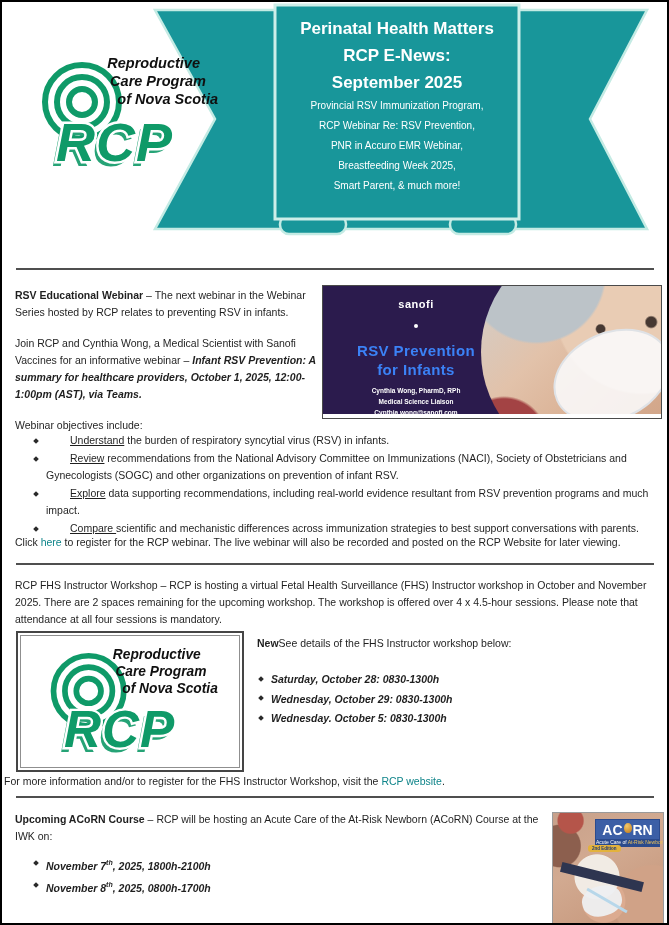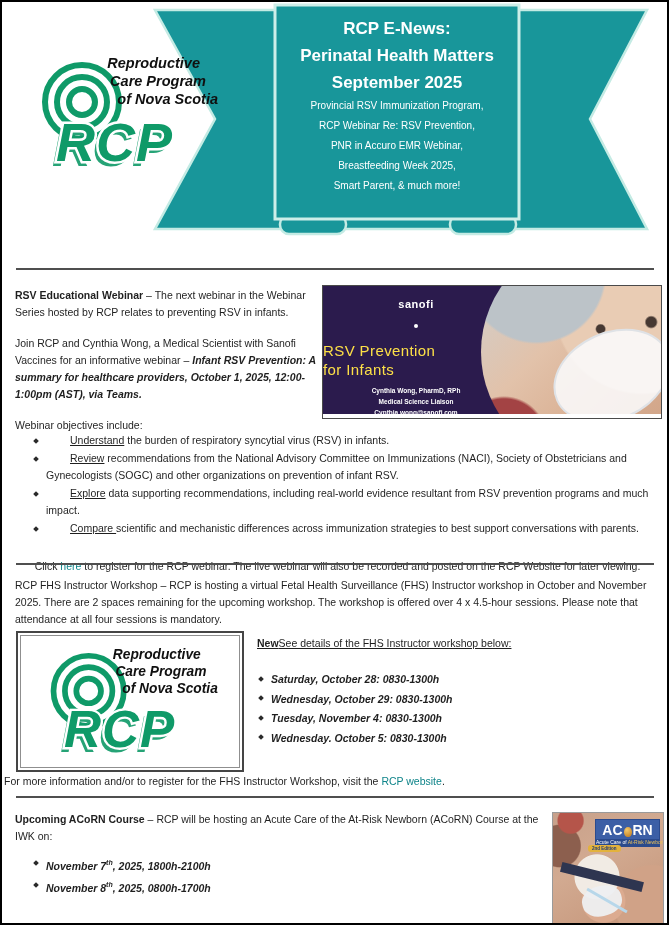--- a/index.html
+++ b/index.html
@@ -28,45 +28,45 @@
                transform:rotate(45deg);}
 
   
   .rsv-text{position:absolute;left:13px;top:285px;width:303px;}
   .rsv-text p{margin:0 0 14px 0;}
   .slide{position:absolute;left:320px;top:283px;width:338px;height:132px;background:#2b1b4d;
          border:1px solid #4a4a4a;overflow:hidden;}
   .slide-brand{position:absolute;left:0;top:12px;width:186px;text-align:center;color:#fff;
                font-size:11px;font-weight:bold;letter-spacing:.5px;}
   .slide-dot{position:absolute;left:91px;top:38px;width:4px;height:4px;border-radius:50%;background:#fff;}
-  .slide-title{position:absolute;left:0;top:55px;width:186px;color:#fde047;
-               font-size:15px;font-weight:normal;line-height:19px;letter-spacing:.4px;}
+  .slide-title{position:absolute;left:0;top:55px;width:186px;text-align:center;color:#3b82f6;
+               font-size:15px;font-weight:bold;line-height:19px;letter-spacing:.4px;}
   .slide-meta{position:absolute;left:0;top:99px;width:186px;text-align:center;color:#fff;
               font-size:6.5px;font-weight:bold;line-height:11px;}
   .slide-photo{position:absolute;left:158px;top:-49px;width:230px;height:230px;border-radius:50%;
     background:
       radial-gradient(circle at 52% 40%, #463832 0 2.2%, rgba(70,56,50,0) 3%),
       radial-gradient(circle at 74% 37%, #463832 0 2.2%, rgba(70,56,50,0) 3%),
       radial-gradient(circle at 10% 88%, #a34344 0 14%, rgba(163,67,68,0) 15%),
       radial-gradient(circle at 24% 16%, #bcc3c8 0 26%, rgba(188,195,200,0) 27%),
       radial-gradient(circle at 70% 30%, #e9ccb4 0 38%, rgba(233,204,180,0) 39%),
       linear-gradient(135deg,#ccd2d5 0%,#e2c2aa 38%,#d9af92 62%,#c89a7f 100%);}
   .neb-mask{position:absolute;left:228px;top:46px;width:118px;height:84px;background:rgba(250,250,252,.88);
             border:2px solid #dfe2e6;border-radius:50%;transform:rotate(-24deg);}
   .slide-strip{position:absolute;left:0;right:0;bottom:0;height:4px;background:#fff;z-index:4;}
 
   .rsv-bullets{position:absolute;left:30px;top:430px;width:628px;}
-  .rsv-register{position:absolute;left:13px;top:556px;width:645px;text-align:center;}
+  .rsv-register{position:absolute;left:13px;top:532px;width:645px;}
 
   
   .fhs-intro{position:absolute;left:13px;top:575px;width:642px;margin:0;}
   .fhs-logo-box{position:absolute;left:14px;top:629px;width:224px;height:137px;border:2px solid #454545;background:#fff;}
   .fhs-logo-inner{position:absolute;inset:2px;border:1px solid #8f8f8f;}
   .fhs-right{position:absolute;left:255px;top:633px;width:400px;}
-  .fhs-details{margin:0 0 18px 0;text-decoration:underline;}
+  .fhs-details{margin:0 0 18px 0;}
   .fhs-sessions li{line-height:18.5px;}
   .fhs-more{position:absolute;left:2px;top:771px;width:645px;}
 
   
   .acorn-head{position:absolute;left:13px;top:809px;width:524px;margin:0;}
   .acorn-dates{position:absolute;left:30px;top:852px;width:420px;}
   .acorn-dates li{line-height:18.5px;}
   .acorn-close{position:absolute;left:13px;top:900px;width:530px;}
   sup.ord{font-size:7px;}
 
@@ -79,21 +79,21 @@
       radial-gradient(circle at 46% 80%, #dcab90 0 20%, rgba(220,171,144,0) 21%),
       radial-gradient(circle at 90% 82%, #d0a287 0 28%, rgba(208,162,135,0) 29%),
       linear-gradient(150deg,#c7a08a 0%,#d2aa91 40%,#c49478 100%);}
   .cpap-strap{position:absolute;left:6%;top:54%;width:76%;height:9%;background:#2e3550;transform:rotate(14deg);}
   .cpap-mask{position:absolute;left:26%;top:66%;width:36%;height:27%;background:#edeff1;border-radius:46%;
              transform:rotate(-14deg);opacity:.95;}
   .cpap-tube{position:absolute;left:28%;top:78%;width:42%;height:3px;background:#b7d7ea;transform:rotate(30deg);}
   .acorn-logo{position:absolute;right:3px;top:6px;width:63px;background:#3c5fa6;border:1px solid #2b4a8c;
               text-align:center;padding:3px 0 0 0;}
   .acorn-word{color:#fff;font-weight:bold;font-size:14px;line-height:14px;display:flex;
-              align-items:flex-end;justify-content:center;}
+              align-items:flex-start;justify-content:center;}
   .acorn-nut{display:inline-block;width:8px;height:10px;margin:0 1px;border-radius:50% 50% 46% 46%;
              background:radial-gradient(circle at 35% 30%, #f4c869, #c98a2e 75%);}
   .acorn-tagline{margin-top:2px;background:#2b4a8c;font-size:5px;line-height:7px;color:#fff;white-space:nowrap;}
   .acorn-tagline .gold{color:#e8c05a;}
   .acorn-edition{position:absolute;left:-8px;bottom:-6px;background:#e3b23c;color:#203a75;font-size:4.5px;
                  font-weight:bold;padding:1px 4px;border-radius:3px;}
 </style>
 </head>
 <body>
 
@@ -118,22 +118,22 @@
     <rect x="278" y="213" width="66" height="19" rx="9" fill="#18969a" stroke="#c4ebe4" stroke-width="2.5"></rect>
     <rect x="448" y="213" width="66" height="19" rx="9" fill="#18969a" stroke="#c4ebe4" stroke-width="2.5"></rect>
 
     <rect x="273" y="3" width="244" height="214" fill="#18969a" stroke="#cdeee9" stroke-width="3"></rect>
 
     <use href="#rcp-logo-sym" x="28" y="38" width="210" height="160"></use>
   </svg>
 
   <div class="banner-text">
     <div class="banner-title">
+      <div>Perinatal Health Matters</div>
       <div>RCP E-News:</div>
-      <div>Perinatal Health Matters</div>
       <div>September 2025</div>
     </div>
     <div class="banner-items">
       <div>Provincial RSV Immunization Program,</div>
       <div>RCP Webinar Re: RSV Prevention,</div>
       <div>PNR in Accuro EMR Webinar,</div>
       <div>Breastfeeding Week 2025,</div>
       <div>Smart Parent, &amp; much more!</div>
     </div>
   </div>
@@ -182,21 +182,20 @@
         <use href="#rcp-logo-sym" x="18" y="-4" width="200" height="152"></use>
       </svg>
     </div>
   </div>
 
   <div class="fhs-right para">
     <p class="fhs-details"><span class="b">New</span><span>See details of the FHS Instructor workshop below:</span></p>
     <ul class="blist fhs-sessions bi">
       <li><span class="bullet-icon"></span><span>Saturday, October 28: 0830-1300h</span></li>
       <li><span class="bullet-icon"></span><span>Wednesday, October 29: 0830-1300h</span></li>
-      <li><span class="bullet-icon"></span><span>Tuesday, November 4: 0830-1300h</span></li>
       <li><span class="bullet-icon"></span><span>Wednesday. October 5: 0830-1300h</span></li>
     </ul>
   </div>
 
   <div class="fhs-more para"><span>For more information and/or to register for the FHS Instructor Workshop, visit the </span><a class="lnk">RCP website</a><span>.</span></div>
 
   <div class="divider" style="top:794px;"></div>
 
   <p class="acorn-head para"><span class="b">Upcoming ACoRN Course</span><span> – RCP will be hosting an Acute Care of the At-Risk Newborn (ACoRN) Course at the IWK on:</span></p>
 

